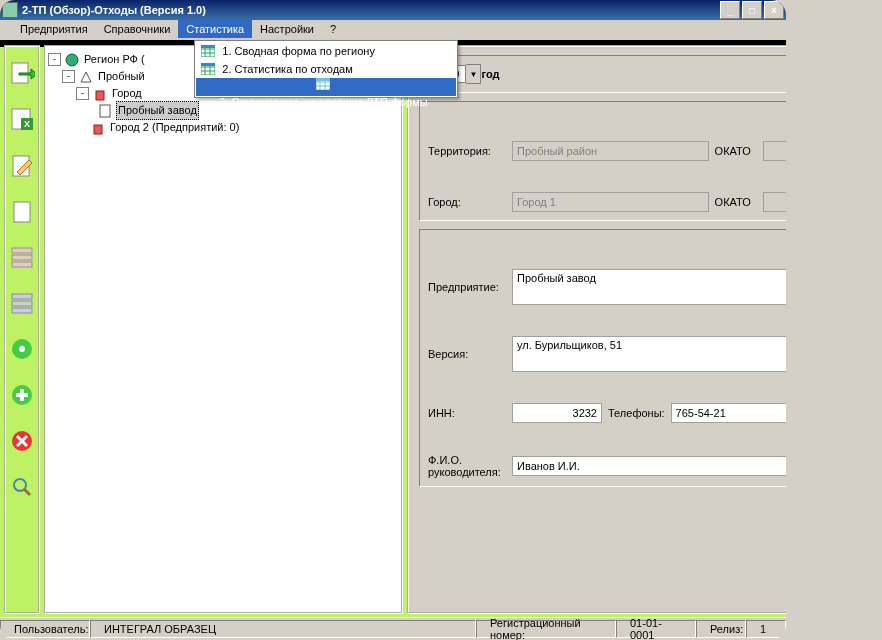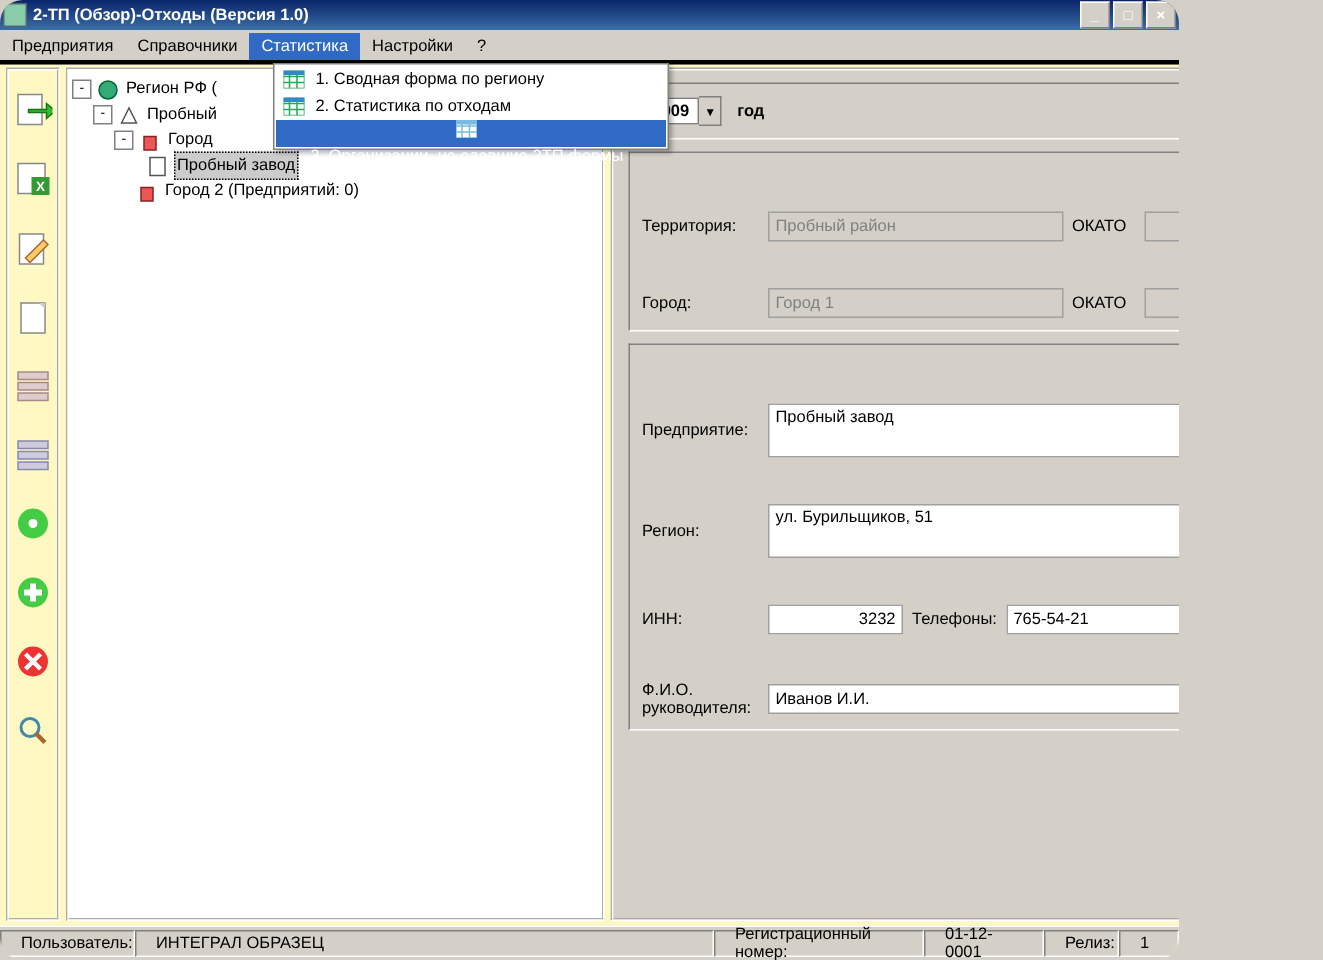--- a/index.html
+++ b/index.html
@@ -1,22 +1,22 @@
 <!DOCTYPE html>
 <html><head>
 <meta charset="utf-8">
 <style>
 html,body{margin:0;padding:0;font-family:Tahoma,Arial,sans-serif;font-size:11px;background:#d4d0c8;color:#000;}
-.window{width:786px;height:640px;background:#fef9c3;position:relative;overflow:hidden;border-radius:15px;}
+.window{width:786px;height:640px;background:#bef264;position:relative;overflow:hidden;border-radius:15px;}
 .titlebar{height:20px;background:linear-gradient(to bottom,#0a246a 0%,#3a6ea5 100%);color:#fff;display:flex;align-items:center;padding:0 2px;font-weight:bold;}
 .titlebar .tb-icon{width:14px;height:14px;background:#8ca;display:inline-block;margin-right:4px;border:1px solid #567;}
 .titlebar .title{flex:1;}
 .titlebar .win-btns{display:flex;gap:0;}
 .win-btn{width:18px;height:16px;background:#d4d0c8;border:1px solid #808080;border-top-color:#fff;border-left-color:#fff;display:flex;align-items:center;justify-content:center;font-family:Arial;font-size:10px;font-weight:bold;margin-left:2px;}
-.menubar{height:20px;background:#d4d0c8;display:flex;align-items:flex-end;padding-left:0;border-bottom:3px solid #000000;}
+.menubar{height:20px;background:#d4d0c8;display:flex;align-items:flex-start;padding-left:12px;border-bottom:7px solid #000000;}
 .menu-item{padding:3px 8px;cursor:default;}
 .menu-item.open{background:#316ac5;color:#fff;position:relative;}
 .dropdown{position:absolute;top:20px;left:16px;background:#fff;border:1px solid #808080;box-shadow:2px 2px 3px rgba(0,0,0,.3);min-width:260px;z-index:100;padding:1px;}
 .dd-item{display:flex;align-items:center;height:18px;color:#000;padding:0 10px 0 4px;gap:6px;}
 .dd-item.hl{background:#316ac5;color:#fff;flex-direction:column;}
 .dd-icon{width:16px;height:14px;display:inline-flex;align-items:center;justify-content:center;}
 .dd-icon svg{display:block;}
 .content{position:absolute;top:41px;left:0;right:0;bottom:22px;display:flex;}
 .toolbar{width:60px;border:2px groove #fff;margin:4px 0 4px 4px;display:flex;flex-direction:column;align-items:center;padding-top:10px;gap:14px;}
 .tool-btn{width:32px;height:32px;display:flex;align-items:center;justify-content:center;}
@@ -225,21 +225,21 @@
       </div>
     </div>
 
     <div class="form-panel">
       <div class="group">
         <div class="header-row">
           <span class="year-select">
             <span class="year-box">2009</span>
             <span class="year-btn">▼</span>
           </span>
-          <span style="margin-left:10px">год</span>
+          <span style="margin-left:0">год</span>
         </div>
       </div>
 
       <div class="group">
         <div class="row">
           <span class="lbl">Территория:</span>
           <input class="field ro" readonly="" value="Пробный район" style="">
           <span class="okato-lbl">ОКАТО</span>
           <input class="field ro small" style="width: 60px;" readonly="" value="1">
         </div>
@@ -250,21 +250,21 @@
           <input class="field ro small" style="width: 60px;" readonly="" value="1">
         </div>
       </div>
 
       <div class="group">
         <div class="row">
           <span class="lbl">Предприятие:</span>
           <textarea class="field ta" style="">Пробный завод</textarea>
         </div>
         <div class="row">
-          <span class="lbl">Регион:</span>
+          <span class="lbl">Версия:</span>
           <textarea class="field ta" style="">ул. Бурильщиков, 51</textarea>
         </div>
         <div class="row">
           <span class="lbl">ИНН:</span>
           <input class="field small" style="width: 90px;" value="3232">
           <span>Телефоны:</span>
           <input class="field" value="765-54-21" style="">
         </div>
         <div class="row">
           <span class="lbl">
@@ -273,17 +273,17 @@
           <input class="field" value="Иванов И.И." style="">
         </div>
       </div>
     </div>
   </div>
 
   <div class="statusbar">
     <div class="status-cell" style="width:90px">Пользователь:</div>
     <div class="status-cell" style="flex:1">ИНТЕГРАЛ ОБРАЗЕЦ</div>
     <div class="status-cell" style="width:140px">Регистрационный номер:</div>
-    <div class="status-cell" style="width:80px">01-12-0001</div>
+    <div class="status-cell" style="width:80px">01-01-0001</div>
     <div class="status-cell" style="width:50px">Релиз:</div>
     <div class="status-cell" style="width:40px">1</div>
   </div>
 </div>
 
 </body></html>

